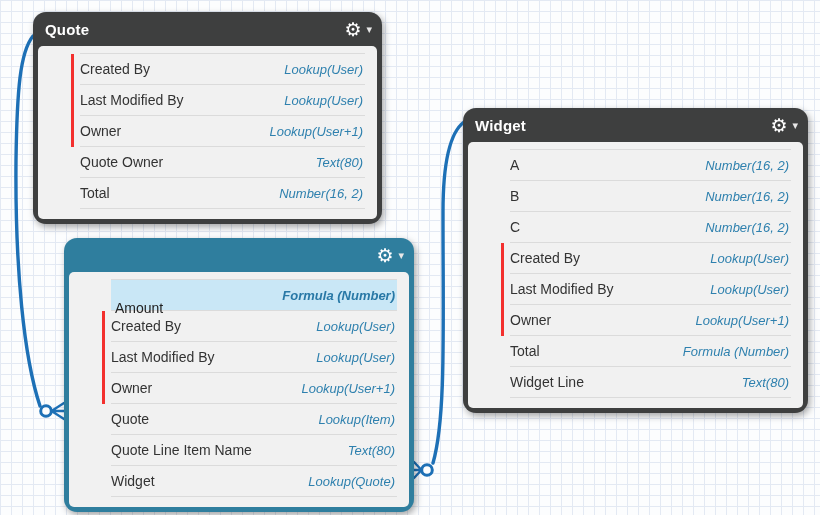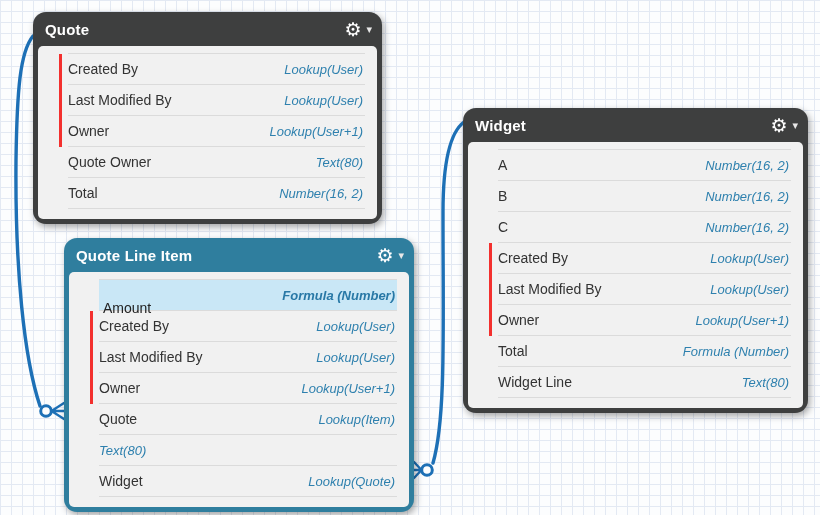--- a/index.html
+++ b/index.html
@@ -55,21 +55,21 @@
   .hdr .caret {
     color: #e8e8e8;
     font-size: 11px;
     margin-left: 5px;
     cursor: pointer;
   }
   .body {
     background: #f1f1f1;
     border-radius: 5px;
     margin: 0 5px 5px 5px;
-    padding: 7px 0 10px 0;
+    padding: 7px 0 10px 12px;
   }
   .rows {
     margin: 0 12px 0 30px;
     border-top: 1px solid #dbdbdb;
   }
   .row {
     position: relative;
     height: 30px;
     display: flex;
     align-items: center;
@@ -162,21 +162,20 @@
           <div class="row">
             <span class="lbl">Total</span>
             <span class="typ">Number(16, 2)</span>
           </div>
         </div>
     </div>
   </div>
 
   <div class="table theme-teal" id="table-quote-line-item">
     <div class="hdr">
-      <span class="title">Quote Line Item</span>
       <span class="gear">⚙</span>
       <span class="caret">▾</span>
     </div>
     <div class="body">
       <div class="rows">
           <div class="row highlight">
             <span class="lbl">Amount</span>
             <span class="typ">Formula (Number)</span>
           </div>
           <div class="row required">
@@ -189,20 +188,21 @@
           </div>
           <div class="row required">
             <span class="lbl">Owner</span>
             <span class="typ">Lookup(User+1)</span>
           </div>
           <div class="row">
             <span class="lbl">Quote</span>
             <span class="typ">Lookup(Item)</span>
           </div>
           <div class="row">
+            <span class="lbl">Quote Line Item Name</span>
             <span class="typ">Text(80)</span>
           </div>
           <div class="row">
             <span class="lbl">Widget</span>
             <span class="typ">Lookup(Quote)</span>
           </div>
         </div>
     </div>
   </div>
 

